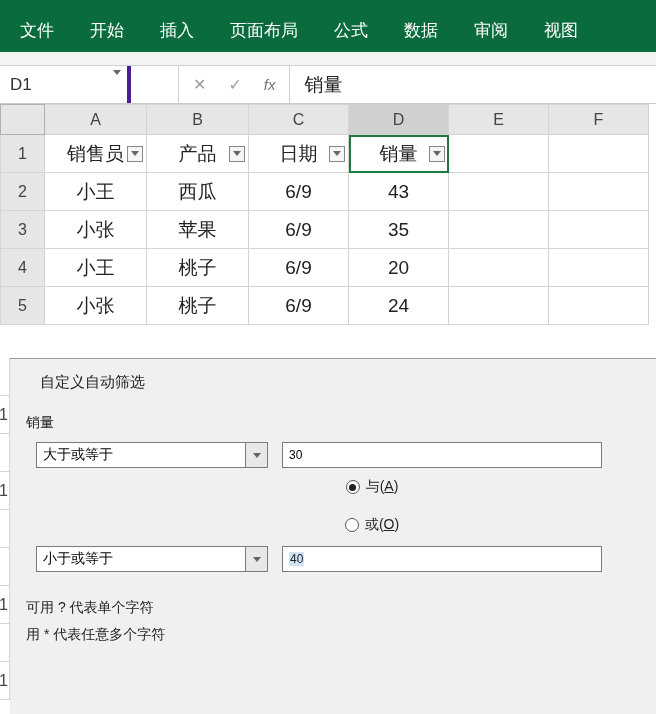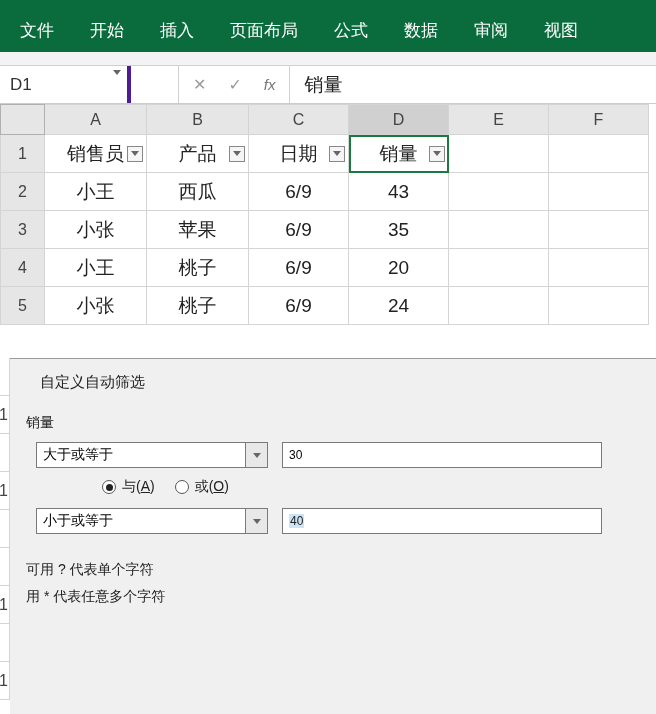--- a/index.html
+++ b/index.html
@@ -36,21 +36,21 @@
 .dialog { position: absolute; left: 10px; top: 358px; right: 0; bottom: 0; background: #f0f0f0; border-top: 1px solid #999; padding: 14px 14px; font-size: 15px; color: #222; }
 .dialog .title { font-size: 15px; margin-bottom: 22px; margin-left: 16px; }
 .dialog .lbl { font-size: 14px; margin-left: 2px; margin-bottom: 10px; }
 .dialog .row { display: flex; align-items: center; gap: 14px; margin: 6px 0 6px 12px; }
 .combo { display: flex; align-items: stretch; }
 .combo input { width: 210px; height: 26px; border: 1px solid #7a7a7a; background: #fff; padding: 8px 6px; font-size: 14px; outline: none; }
 .combo .cbtn { width: 22px; border: 1px solid #7a7a7a; border-left: none; background: #e8e8e8; display: flex; align-items: center; justify-content: center; }
 .valbox { width: 320px; height: 26px; border: 1px solid #7a7a7a; background: #fff; padding: 0 6px; font-size: 12px; outline: none; }
 .valbox.sel { background: #fff; }
 .valbox .seltext { background: #cde4f7; padding: 0 1px; }
-.radios { display: flex; align-items: center; gap: 20px; margin: 10px 0 12px 78px; font-size: 14px; }
+.radios { display: flex; align-items: center; gap: 20px; margin: 10px 0 12px 78px; font-size: 14px; flex-direction: column; }
 .radio { display: flex; align-items: center; gap: 6px; }
 .radio-icon { width: 14px; height: 14px; border: 1px solid #555; border-radius: 50%; display: flex; align-items: center; justify-content: center; background: #fff; }
 .radio-icon.checked::after { content: ""; width: 7px; height: 7px; background: #222; border-radius: 50%; }
 .underline { text-decoration: underline; }
 .hint { font-size: 14px; margin-left: 2px; margin-top: 22px; line-height: 1.9; }
 
 .left-edge-cells { position: absolute; left: 0; top: 358px; width: 10px; }
 .left-edge-cells div { height: 38px; border-bottom: 1px solid #d4d4d4; border-right: 1px solid #d4d4d4; background: #fff; font-size: 16px; color: #444; display: flex; align-items: center; justify-content: flex-end; padding-right: 1px; overflow: hidden; }
 
 .tri-down { width: 0; height: 0; border-left: 4px solid transparent; border-right: 4px solid transparent; border-top: 5px solid #666; }

